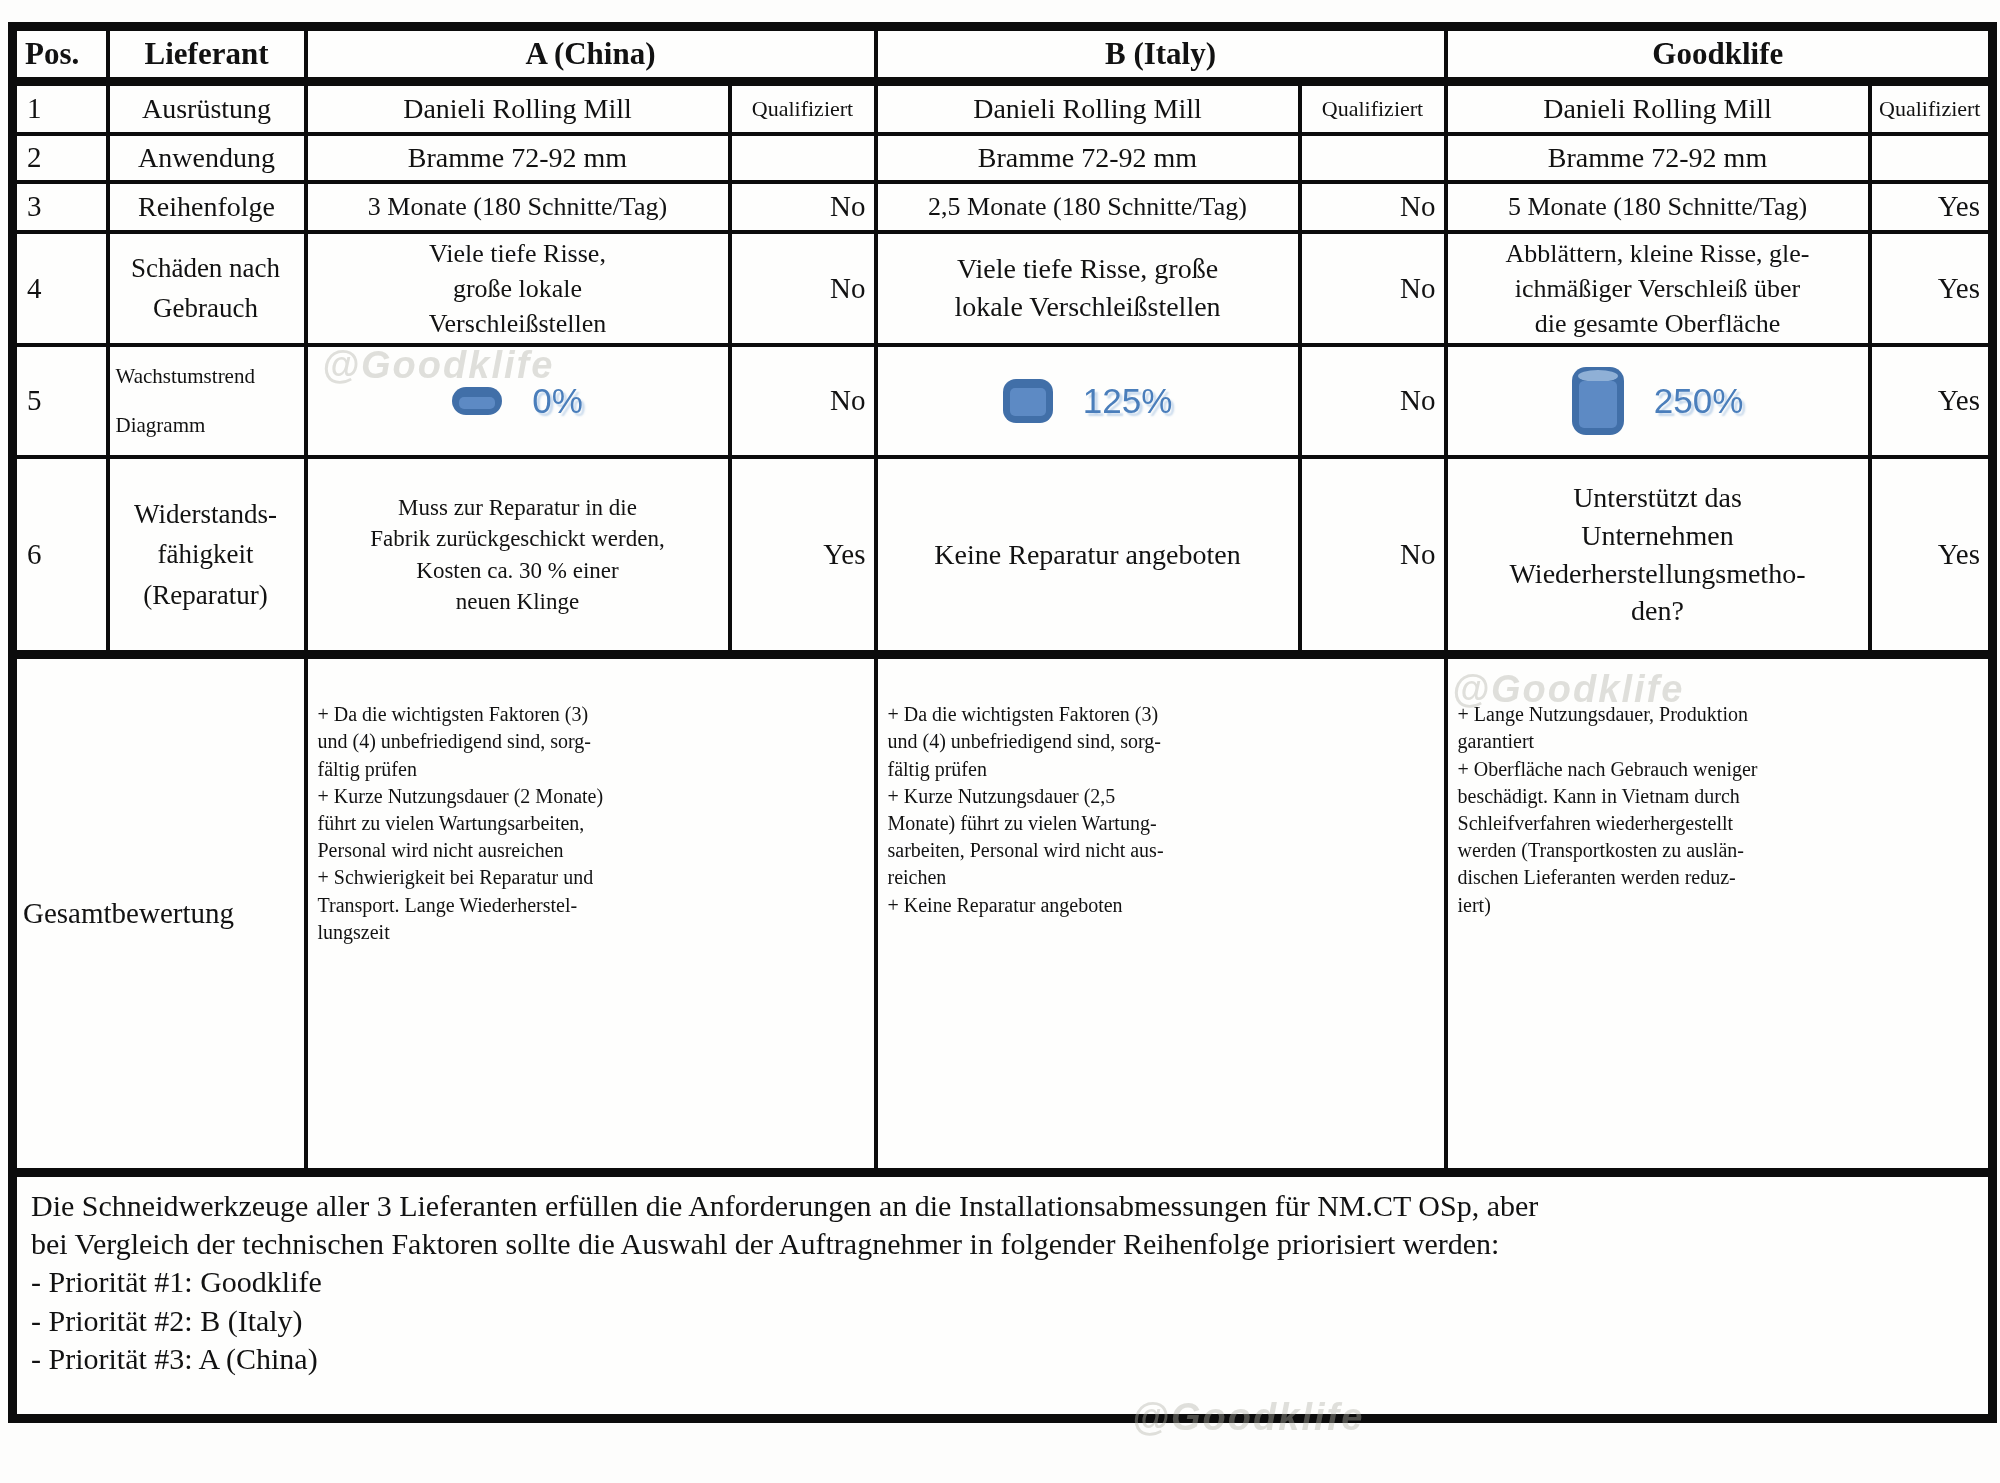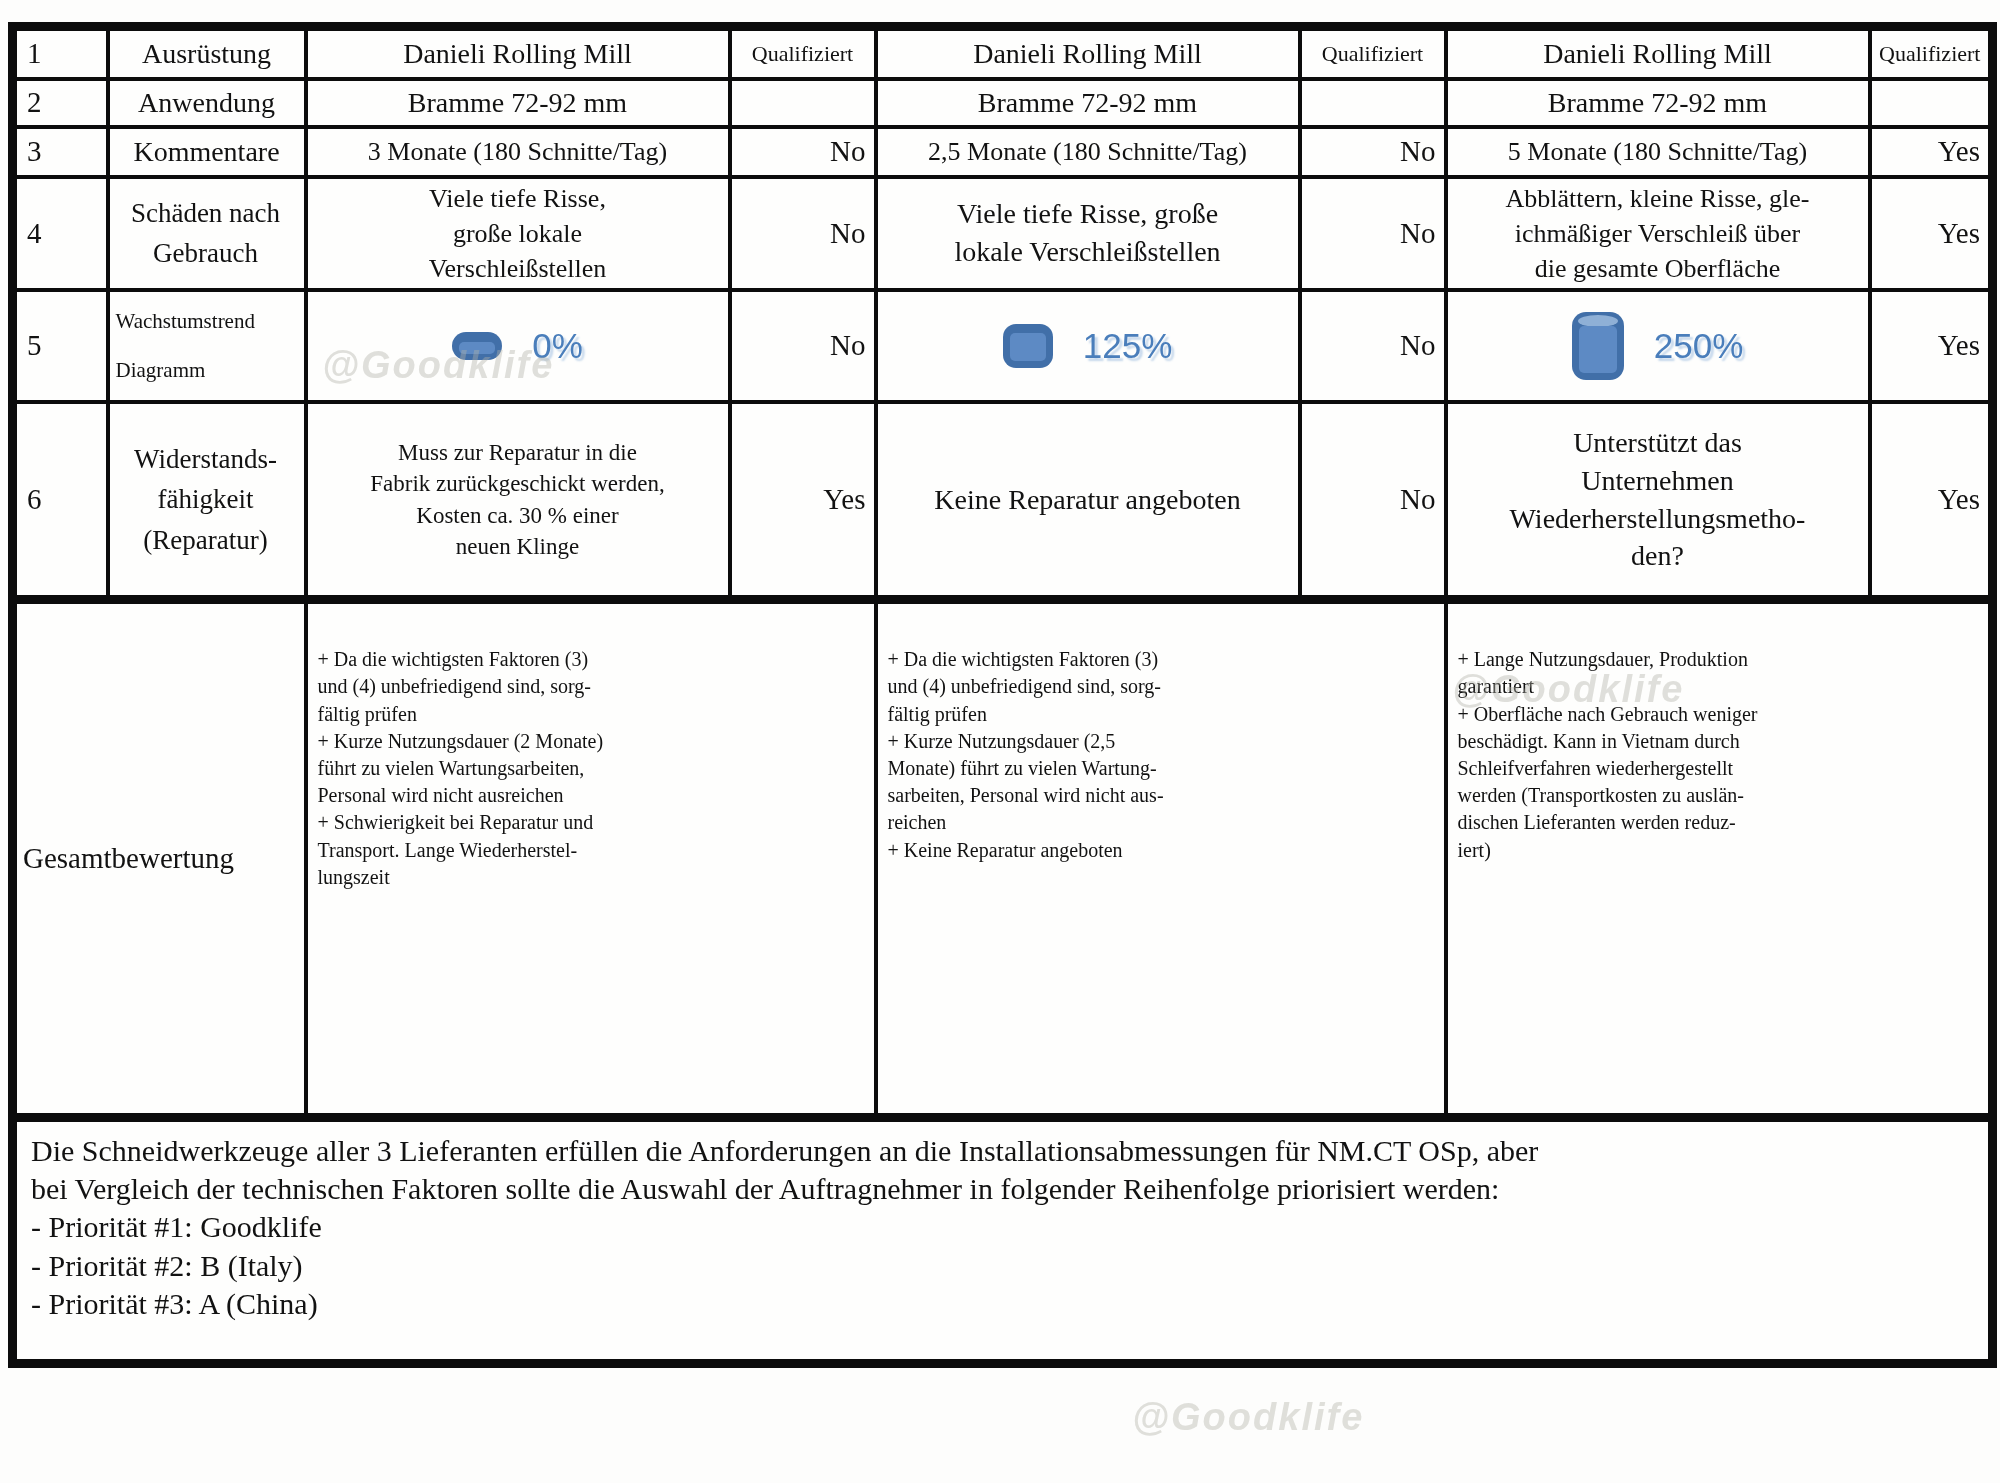--- a/index.html
+++ b/index.html
@@ -64,20 +64,27 @@
         <col style="width:198px">
       <col style="width:424px">
         <col style="width:146px">
       <col style="width:424px">
         <col style="width:146px">
       <col style="width:424px">
         <col style="width:123px">
     </colgroup>
 
     <tbody>
+        <tr class="bb-thick" style="height:55px;">
+      <td class="hdr hdr-pos">Pos.</td>
+      <td class="hdr">Lieferant</td>
+      <td class="hdr" colspan="2">A (China)</td>
+      <td class="hdr" colspan="2">B (Italy)</td>
+      <td class="hdr" colspan="2">Goodklife</td>
+    </tr>
 
     <tr style="height:52px;">
       <td class="posnum">1</td>
       <td class="rowlabel">Ausrüstung</td>
       <td class="val">Danieli Rolling Mill</td>
       <td class="qual-label">Qualifiziert</td>
       <td class="val">Danieli Rolling Mill</td>
       <td class="qual-label">Qualifiziert</td>
       <td class="val">Danieli Rolling Mill</td>
       <td class="qual-label">Qualifiziert</td>
@@ -89,21 +96,21 @@
       <td class="val">Bramme 72-92 mm</td>
       <td class="qual-label"></td>
       <td class="val">Bramme 72-92 mm</td>
       <td class="qual-label"></td>
       <td class="val">Bramme 72-92 mm</td>
       <td class="qual-label"></td>
     </tr>
 
     <tr style="height:50px;">
       <td class="posnum">3</td>
-      <td class="rowlabel">Kommentare</td>
+      <td class="rowlabel">Reihenfolge</td>
       <td class="val val-sm">3 Monate (180 Schnitte/Tag)</td>
       <td class="yesno">No</td>
       <td class="val val-sm">2,5 Monate (180 Schnitte/Tag)</td>
       <td class="yesno">No</td>
       <td class="val val-sm">5 Monate (180 Schnitte/Tag)</td>
       <td class="yesno">Yes</td>
     </tr>
 
     <tr style="height:108px;">
       <td class="posnum">4</td>

